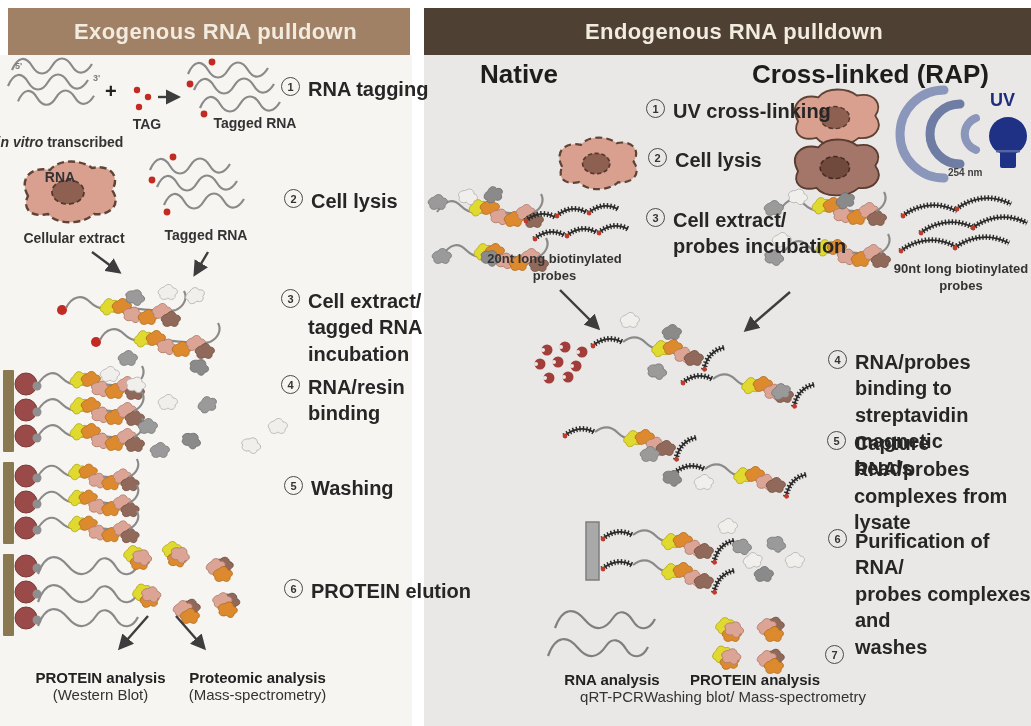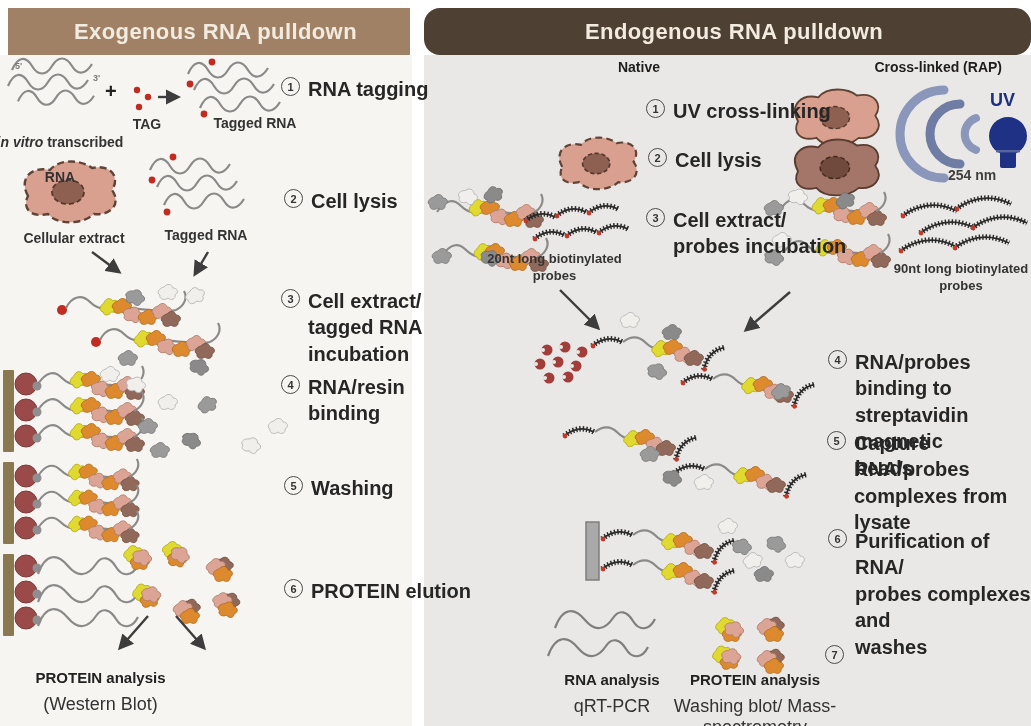--- a/index.html
+++ b/index.html
@@ -3,36 +3,36 @@
 <meta charset="utf-8">
 <style>
   html,body{margin:0;padding:0;background:#fff;}
   #page{position:relative;width:1031px;height:726px;background:#ffffff;overflow:hidden;
         font-family:"Liberation Sans", sans-serif;color:#262626;}
   .panel-body{position:absolute;top:55px;bottom:0;}
   #left-body{left:0;width:412px;background:#f6f5f1;}
   #right-body{left:424px;right:0;background:#e9e8e6;}
   .panel-header{position:absolute;top:8px;height:47px;display:flex;align-items:center;justify-content:center;}
   #left-header{left:8px;width:402px;background:#a18166;}
-  #right-header{left:424px;right:0;background:#4e4134;border-radius:16px;}
+  #right-header{left:424px;right:0;background:#4e4134;}
   .panel-header span{color:#f2ebdf;font-size:22px;font-weight:bold;letter-spacing:.4px;margin-left:13px;}
   svg.art{position:absolute;top:0;pointer-events:none;}
   .step{position:absolute;display:flex;gap:8px;align-items:flex-start;}
   .snum{width:17px;height:17px;flex:none;margin-top:1px;border:1.5px solid #4c4c4c;border-radius:50%;
         display:flex;align-items:center;justify-content:center;font-size:11px;font-weight:bold;color:#333;}
   .slabel{font-weight:bold;font-size:20px;line-height:1.32;color:#262626;white-space:pre-line;}
   .plabel{position:absolute;font-size:14px;font-weight:bold;color:#333;text-align:center;white-space:pre-line;line-height:1.25;}
   .tiny{position:absolute;font-size:9px;color:#7a7a7a;font-weight:bold;}
   .plus{position:absolute;font-size:20px;font-weight:bold;color:#222;}
-  .colhead{position:absolute;font-size:14px;font-weight:bold;color:#1d1d1d;text-align:right;}
+  .colhead{position:absolute;font-size:26px;font-weight:bold;color:#1d1d1d;text-align:left;}
   .outcome{position:absolute;text-align:center;}
   .outcome .otitle{font-size:15px;font-weight:bold;color:#222;}
-  .outcome .osub{font-size:18px;color:#333;margin-top:8px;}
+  .outcome .osub{font-size:15px;color:#333;margin-top:0;}
   .uv-text{position:absolute;font-size:18px;font-weight:bold;color:#1d2e80;}
-  .nm-text{position:absolute;font-size:14px;color:#3f3f3f;font-weight:bold;}
+  .nm-text{position:absolute;font-size:10px;color:#3f3f3f;font-weight:bold;}
   .probelabel{position:absolute;font-size:13px;font-weight:bold;color:#333;text-align:center;white-space:pre-line;line-height:1.3;}
 </style>
 </head>
 <body>
 
 <svg width="0" height="0" style="position:absolute" aria-hidden="true">
   <defs>
     <path id="sq" d="M0,12 C6,-2 14,-2 20,8 C26,18 34,18 40,8 C46,-2 54,-2 60,8 C66,18 74,16 80,6"></path>
     <path id="sql" d="M0,18 C8,-4 20,-2 30,10 C40,22 50,20 58,8 C64,-1 72,1 78,11 C84,21 94,21 100,9"></path>
     <path id="pb" d="M6,1 C9,-3 14,-2 15,2 C20,2 21,7 17,9 C18,13 13,15 10,12 C6,15 1,13 2,9 C-2,7 1,2 6,1 Z"></path>
@@ -413,20 +413,24 @@
   </div>
   <div class="step" style="left:284px;top:578px">
     <span class="snum">6</span>
     <span class="slabel">PROTEIN elution</span>
   </div>
 
   <div class="outcome" style="left:18px;top:669px;width:165px">
     <div class="otitle">PROTEIN analysis</div>
     <div class="osub">(Western Blot)</div>
   </div>
+  <div class="outcome" style="left:175px;top:669px;width:165px">
+    <div class="otitle">Proteomic analysis</div>
+    <div class="osub">(Mass-spectrometry)</div>
+  </div>
 
   <div class="colhead" style="left:480px;top:59px;width:180px">Native</div>
   <div class="colhead" style="left:752px;top:59px;width:250px">Cross-linked (RAP)</div>
 
   <span class="uv-text" style="left:990px;top:90px">UV</span>
   <span class="nm-text" style="left:948px;top:167px">254 nm</span>
 
   <div class="probelabel" style="left:462px;top:251px;width:185px">20nt long biotinylated
 probes</div>
   <div class="probelabel" style="left:866px;top:261px;width:190px">90nt long biotinylated

